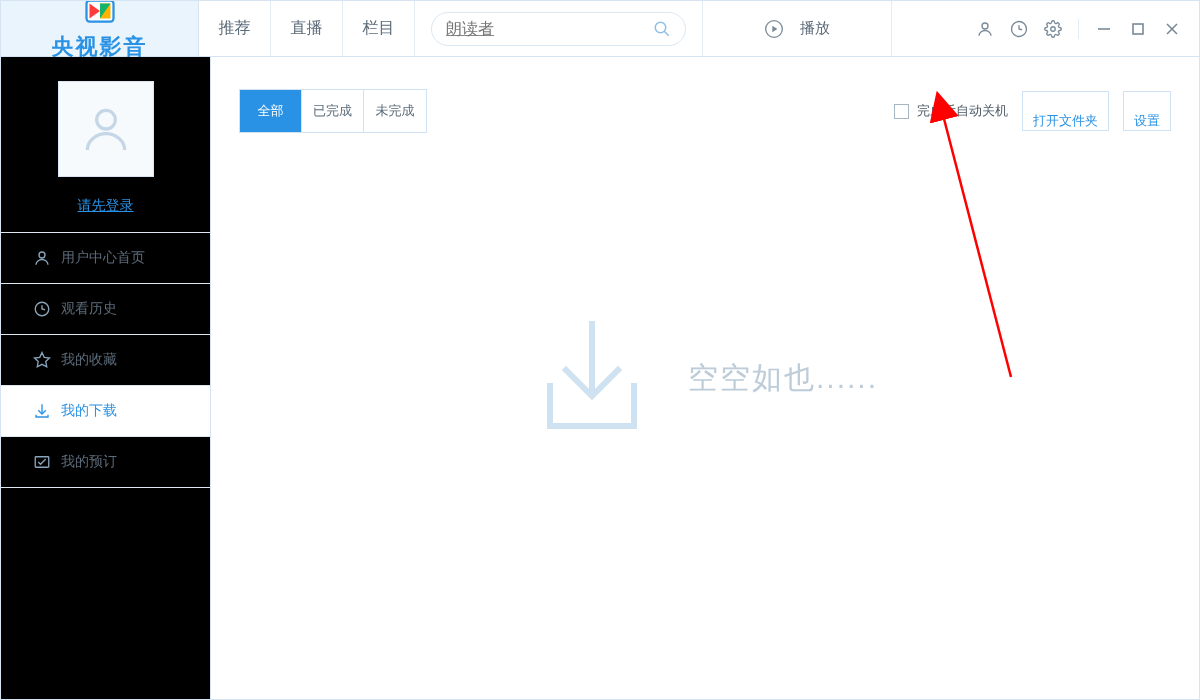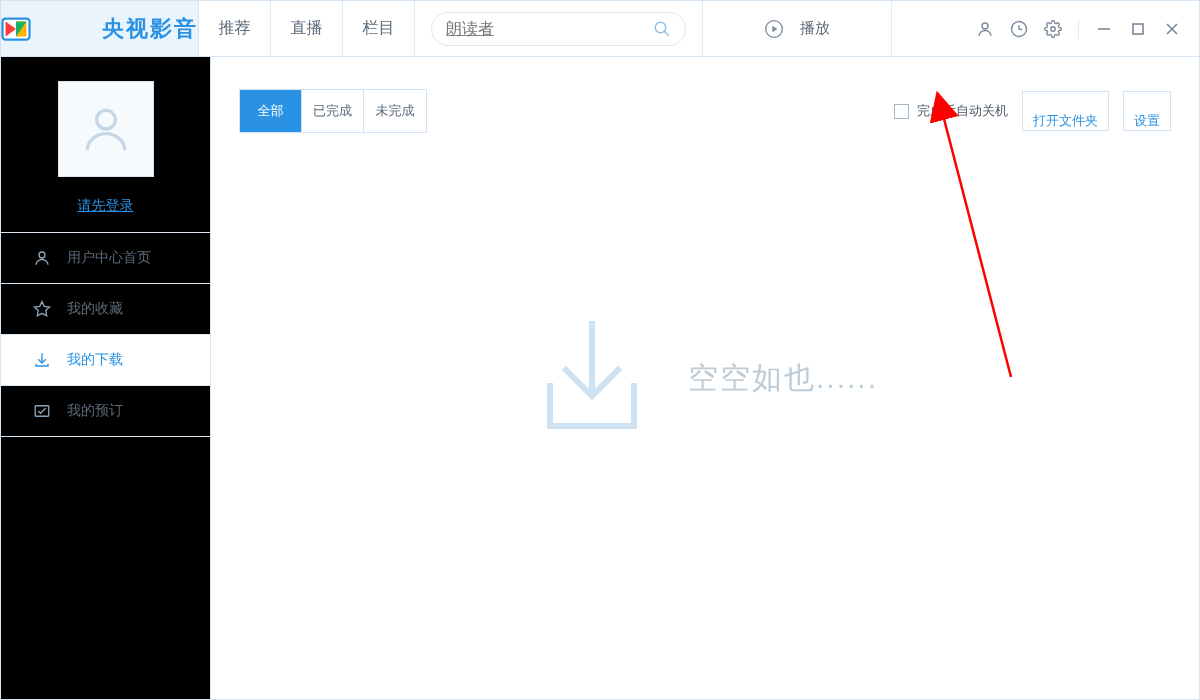--- a/index.html
+++ b/index.html
@@ -1,20 +1,20 @@
 <!DOCTYPE html>
 <html><head>
   <meta charset="utf-8">
   <style>
     * { margin:0; padding:0; box-sizing:border-box; font-family:"Microsoft YaHei","PingFang SC",Arial,sans-serif; }
     body { width:1200px; height:700px; background:#fff; border:1px solid #d6e4f1; overflow:hidden; position:relative; }
     
     
     .topbar { height:56px; display:flex; align-items:stretch; border-bottom:1px solid #d6e4f1; }
-    .logo-box { width:198px; background:#eaf4fd; display:flex; align-items:center; justify-content:space-between; border-right:1px solid #d6e4f1; gap:6px;}
+    .logo-box { width:198px; background:#eaf4fd; display:flex; align-items:center; justify-content:center; border-right:1px solid #d6e4f1; gap:6px;flex-direction:column;}
     .logo-mark { width:30px; height:30px; position:relative;}
     .logo-mark svg { width:100%; height:100%; }
     .logo-text { font-size:22px; font-weight:bold; color:#2a92e4; letter-spacing:2px;}
     
     .topnav { display:flex; }
     .navcell { width:72px; display:flex; align-items:center; justify-content:center; border-right:1px solid #e1ecf5; color:#5c6b7a; font-size:16px; cursor:pointer;}
     
     .search-wrap { flex:0 0 260px; display:flex; align-items:center; padding:0 16px;}
     .search-box { flex:1; height:34px; border:1px solid #dbe7f2; border-radius:17px; display:flex; align-items:center; padding:0 14px; position:relative;}
     .search-box input { flex:1; border:none; outline:none; font-size:16px; color:#888; background:transparent;text-decoration:underline;}
@@ -29,21 +29,21 @@
     .win-btn { color:#7a8a99; cursor:pointer; display:flex; width:18px; justify-content:center; }
 
     
     .body { display:flex; height:calc(100% - 56px); }
     .sidebar { width:210px; background:#000000; border-right:1px solid #d6e4f1; display:flex; flex-direction:column;}
     .profile { display:flex; flex-direction:column; align-items:center; padding:24px 0 18px;}
     .avatar-ph { width:96px; height:96px; border:1px solid #d9e5f0; background:#f6fafd; display:flex; align-items:center; justify-content:center; color:#c5d7e6;}
     .login-link { margin-top:20px; color:#2a92e4; font-size:14px; text-decoration:underline; cursor:pointer;}
     
     .side-items { display:flex; flex-direction:column; }
-    .side-item { height:52px; display:flex; align-items:center; gap:16px; padding-left:32px; border-top:1px solid #dbe7f2; border-bottom:1px solid #dbe7f2; margin-top:-1px; color:#5c6b7a; font-size:14px; cursor:pointer;}
+    .side-item { height:52px; display:flex; align-items:center; gap:10px; padding-left:32px; border-top:1px solid #dbe7f2; border-bottom:1px solid #dbe7f2; margin-top:-1px; color:#5c6b7a; font-size:14px; cursor:pointer;}
     .side-item .ic { color:#8aa4ba; display:flex;}
     .side-item.active { background:#ffffff; color:#2a92e4;}
     .side-item.active .ic { color:#2a92e4;}
     
     
     .main { flex:1; position:relative; background:#fff; }
     .toolbar { display:flex; align-items:center; padding:32px 28px 8px; }
     .filter-tabs { display:flex; border:1px solid #cfe3f4; }
     .ftab { min-width:62px; height:42px; display:flex; align-items:center; justify-content:center; font-size:13px; color:#5c6b7a; cursor:pointer; border-right:1px solid #cfe3f4;}
     .ftab:last-child{border-right:none;}
@@ -166,20 +166,29 @@
     </div>
     <div class="side-items">
       <div class="side-item">
         <span class="ic">
             <svg width="18" height="18" viewBox="0 0 24 24" fill="none" stroke="currentColor" stroke-width="1.8">
               <circle cx="12" cy="8" r="4"></circle>
               <path d="M4 21c0-4 4-7 8-7s8 3 8 7"></path>
             </svg>
           </span>
         <span>用户中心首页</span>
+      </div>
+      <div class="side-item">
+        <span class="ic">
+            <svg width="18" height="18" viewBox="0 0 24 24" fill="none" stroke="currentColor" stroke-width="1.8">
+              <circle cx="12" cy="12" r="9"></circle>
+              <polyline points="12 7 12 12 16 13"></polyline>
+            </svg>
+          </span>
+        <span>观看历史</span>
       </div>
       <div class="side-item">
         <span class="ic">
             <svg width="18" height="18" viewBox="0 0 24 24" fill="none" stroke="currentColor" stroke-width="1.8">
               <polygon points="12 2 15 8.5 22 9.3 17 14 18.3 21 12 17.8 5.7 21 7 14 2 9.3 9 8.5 12 2"></polygon>
             </svg>
           </span>
         <span>我的收藏</span>
       </div>
       <div class="side-item active">

